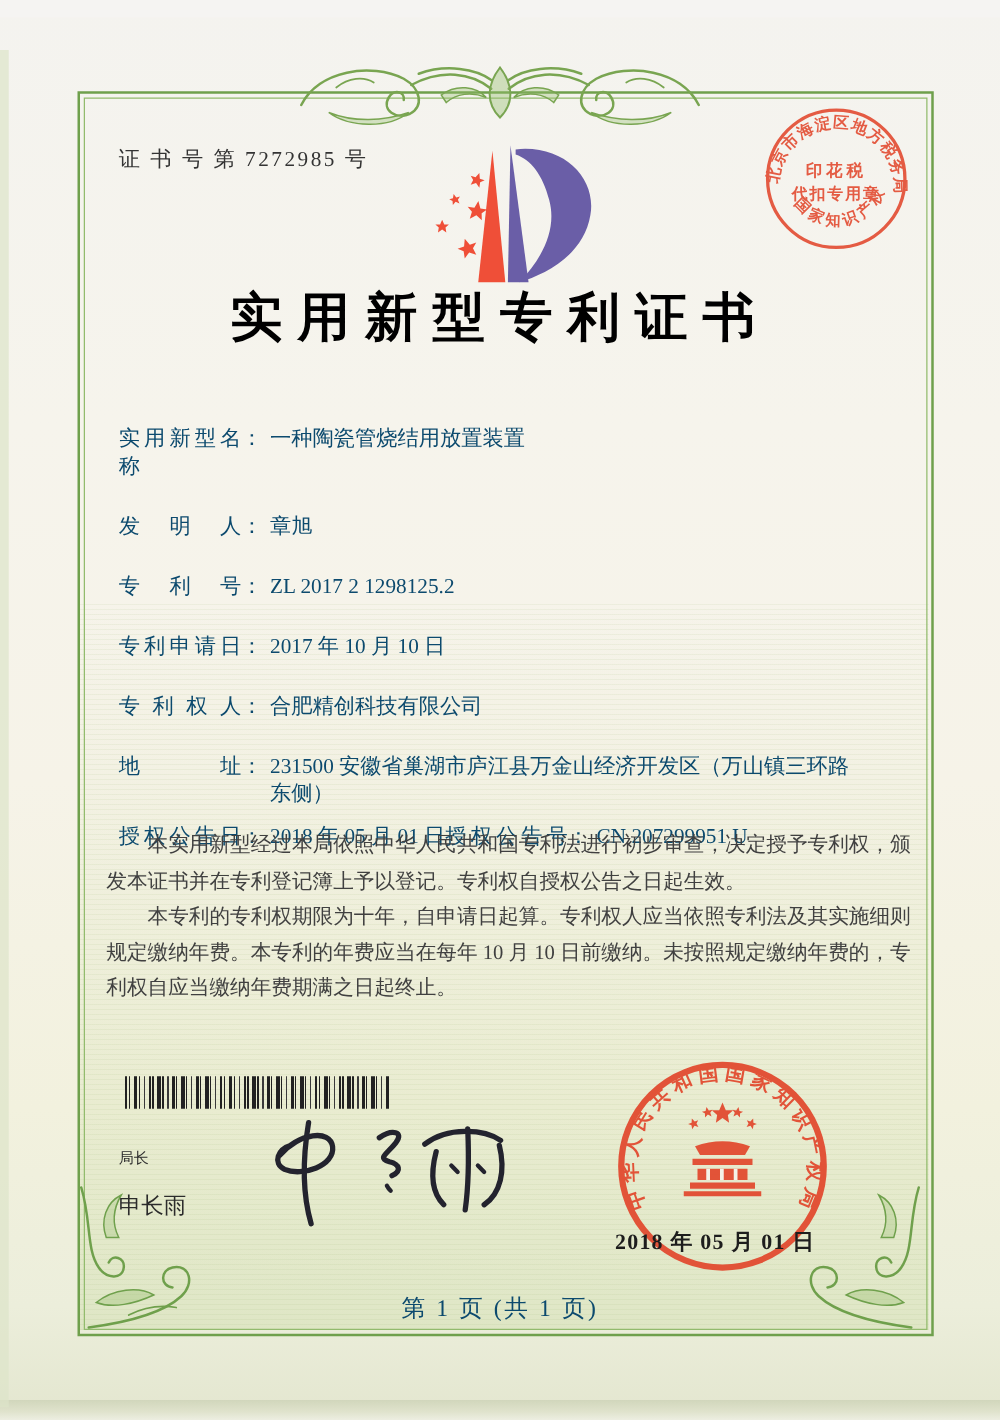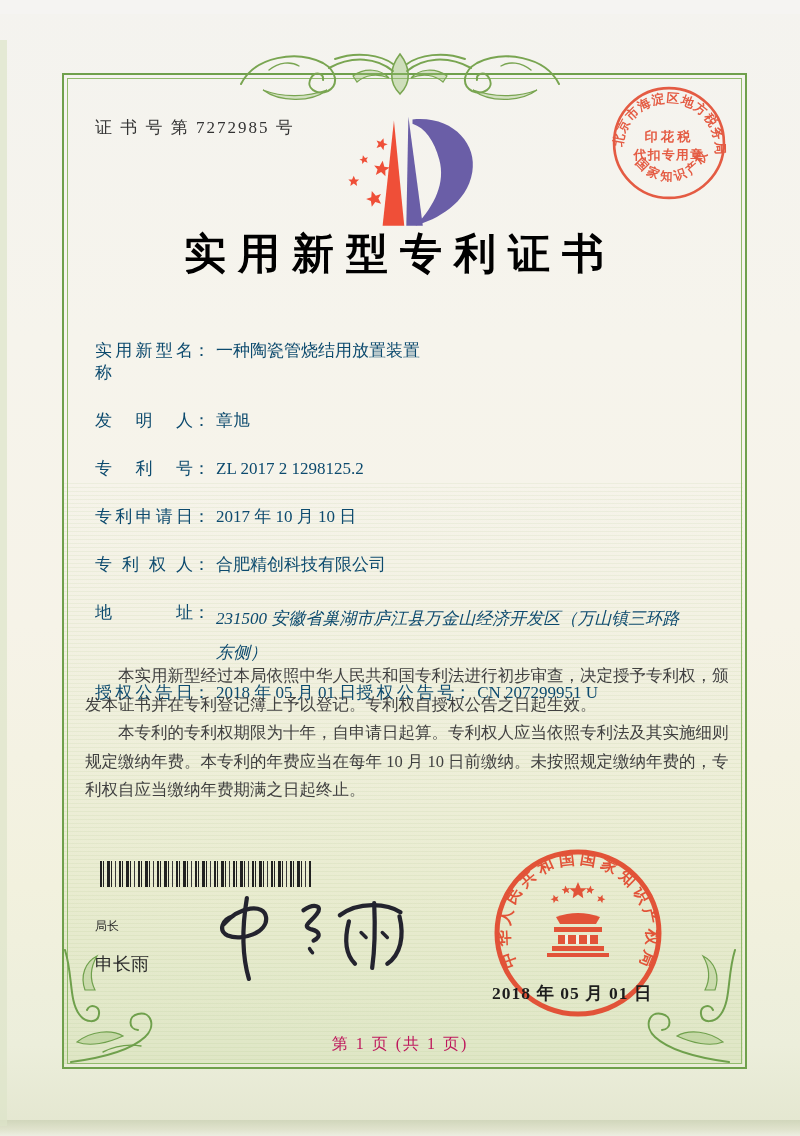--- a/index.html
+++ b/index.html
@@ -28,34 +28,34 @@
   .abs{position:absolute;}
   .cert-no{left:95px;top:116px;font-size:17px;letter-spacing:2px;color:#333;text-align:right;}
   .title{left:0;right:0;top:226px;text-align:center;font-size:42px;font-weight:600;
     letter-spacing:12px;color:#000000;}
   .fields{left:95px;top:340px;width:612px;font-size:17px;color:#0c4a6e;}
   .row{display:flex;align-items:flex-start;margin-bottom:26px;line-height:22px;}
   .row .label{display:inline-block;width:98px;text-align:justify;text-align-last:justify;flex:none;}
   .row .colon{flex:none;}
   .row .value{margin-left:6px;}
   .row.addr{margin-bottom:12px;}
-  .row.addr .value{width:470px;line-height:34px;font-style:italic;}
+  .row.addr .value{width:470px;line-height:22px;}
   .grant-row{display:flex;}
   .grant-no{display:flex;}
   .paragraphs{left:85px;top:662px;width:646px;font-size:16.5px;line-height:28.5px;color:#404040;}
   .paragraphs p{margin:0;text-indent:2em;}
   .barcode{left:100px;top:861px;width:212px;height:26px;
     background:repeating-linear-gradient(90deg,
       #212121 0 2px,transparent 2px 3px,#212121 3px 4px,transparent 4px 7px,
       #212121 7px 10px,transparent 10px 11px,#212121 11px 12px,transparent 12px 15px,
       #3a3a3a 15px 16px,transparent 16px 19px);}
   .sig-title{left:95px;top:918px;font-size:12px;color:#2b2b2b;}
   .sig-name{left:95px;top:952px;font-size:18px;color:#2b2b2b;}
   .seal-date{left:492px;top:981px;font-size:17.5px;letter-spacing:1px;color:#1d1d1d;font-weight:600;}
-  .footer{left:0;right:0;top:1034px;text-align:center;font-size:16px;letter-spacing:2px;color:#be185d;}
+  .footer{left:0;right:0;top:1034px;text-align:center;font-size:19px;letter-spacing:2px;color:#0c4a6e;}
   svg{display:block;}
 </style>
 </head>
 <body>
 
 <div class="paper"></div>
 <div class="tint"></div>
 <div class="frame">
   <div class="frame-inner"></div>
 </div>

